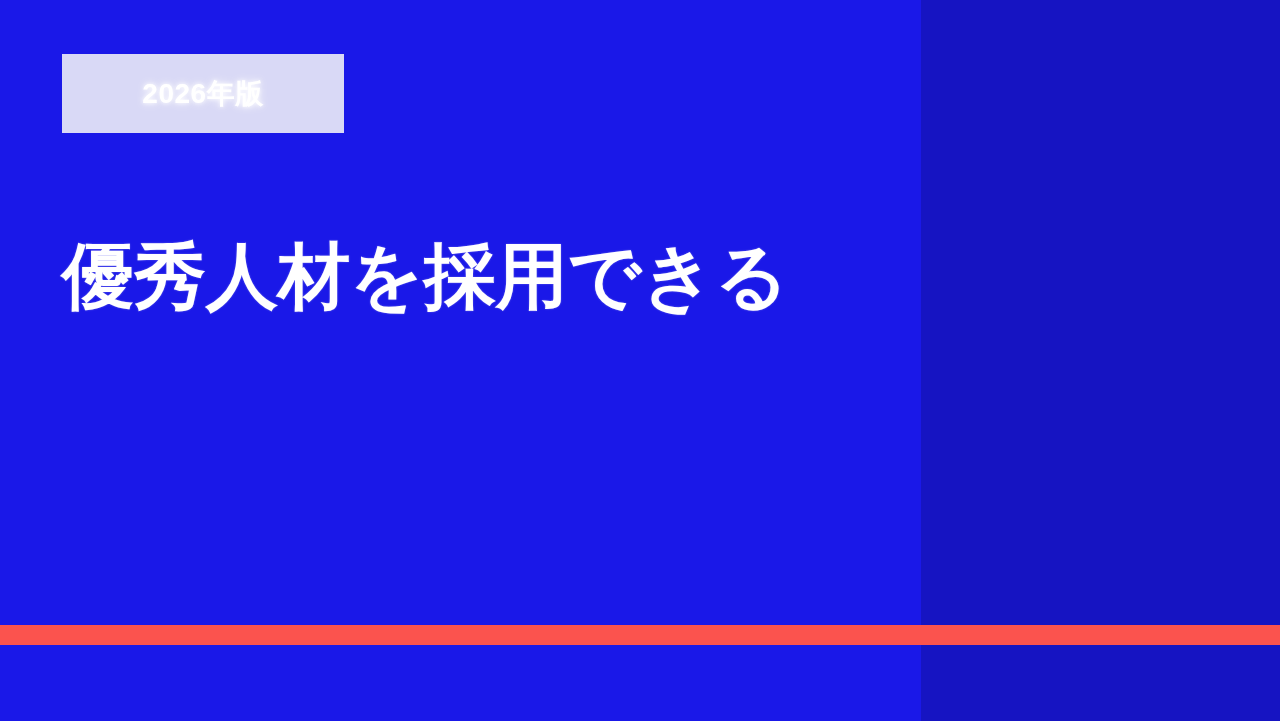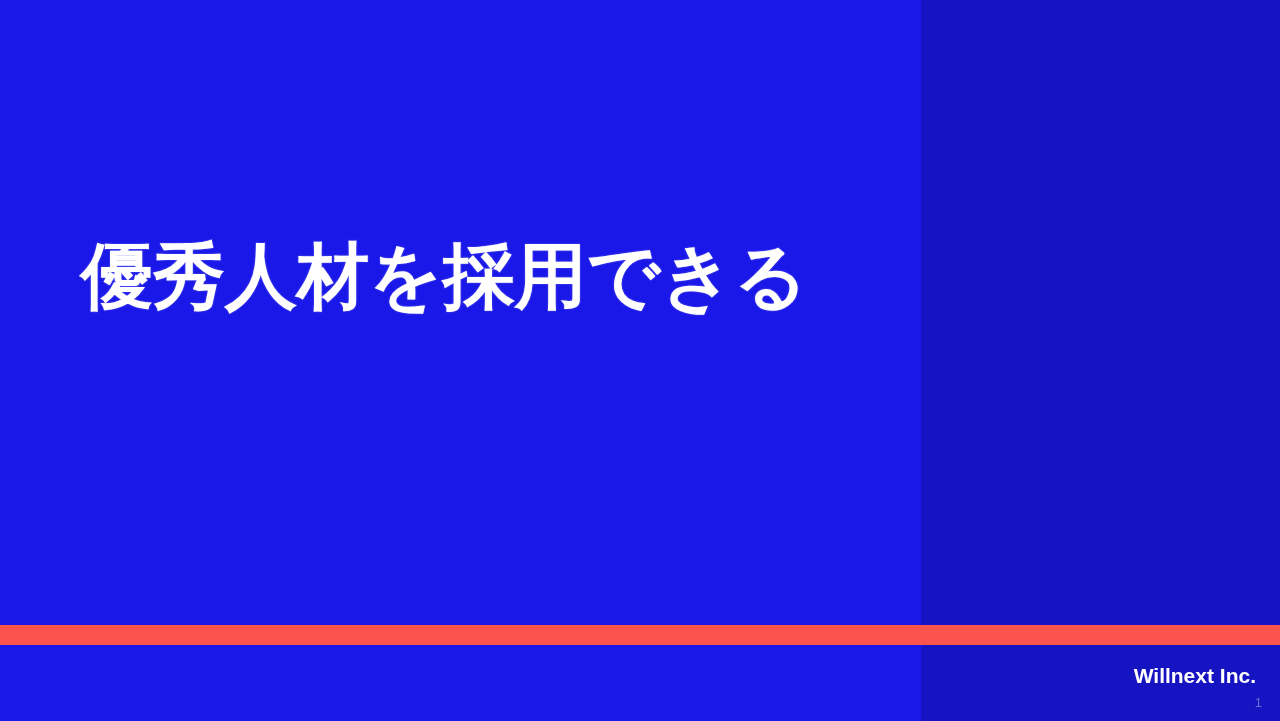--- a/index.html
+++ b/index.html
@@ -62,21 +62,20 @@
     width: 820px;
   }
   .title-line {
     font-size: 72px;
     font-weight: 700;
     line-height: 108px;
     color: #ffffff;
     letter-spacing: 0px;
     white-space: nowrap;
     text-shadow: 0 0 2px rgba(255,255,255,0.35);
-    margin-left: 19px;
   }
 
   
   .accent-bar {
     position: absolute;
     left: 0;
     top: 625px;
     width: 1280px;
     height: 20px;
     background: #fb534e;
@@ -127,26 +126,25 @@
   }
 </style>
 </head>
 <body>
 
 <div class="slide">
 
   <div class="bg-left"></div>
   <div class="bg-right"></div>
 
+  <div class="year-badge">
+    <span class="year-badge-label">2026年版</span>
+  </div>
 
   <div class="title-block">
     <div class="title-line">優秀人材を採用できる</div>
   </div>
 
   <div class="accent-bar"></div>
 
 
-  <div class="footer-right">
-    <span class="brand-name">Willnext Inc.</span>
-    <span class="page-number">1</span>
-  </div>
 
 </div>
 
 </body></html>

